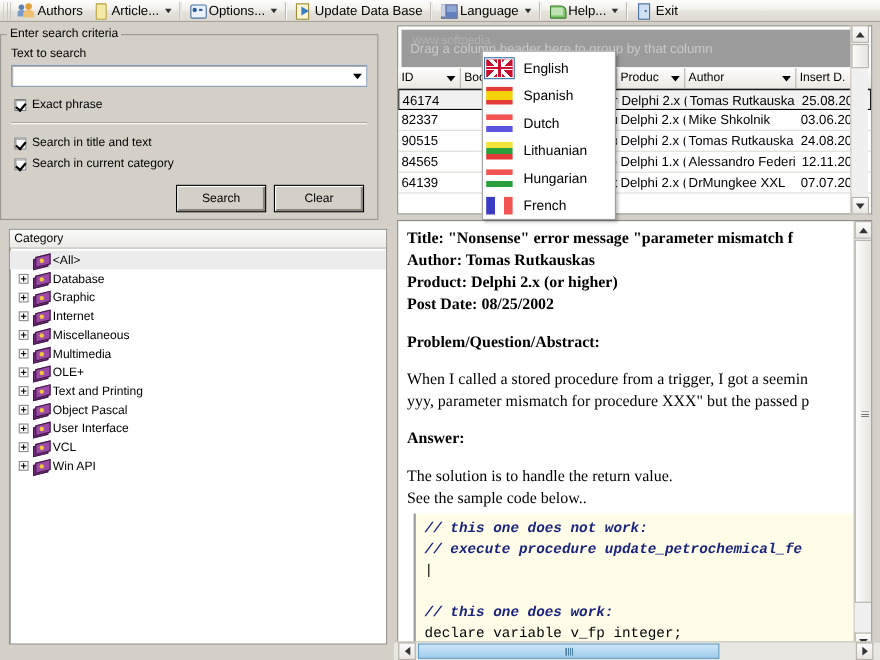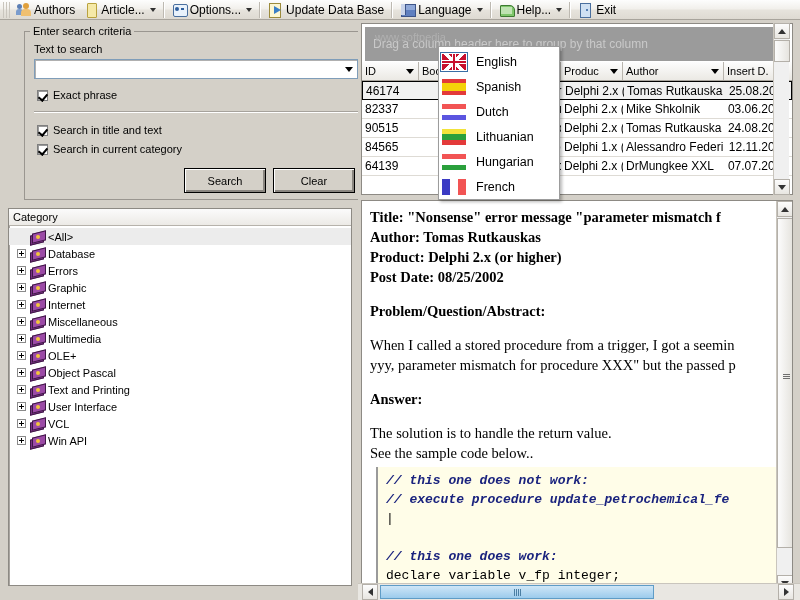--- a/index.html
+++ b/index.html
@@ -64,21 +64,21 @@
 
   
   .ic-exit .d{position:absolute;left:2px;top:1px;width:9px;height:13px;background:#cfe0f2;
      border:1px solid #4a6f9e;}
   .ic-exit .k{position:absolute;left:8px;top:7px;width:2px;height:2px;border-radius:50%;background:#2f5f9e;}
 
   
   #left{position:absolute;left:0;top:20px;width:358px;height:580px;background:#d4d0c8;}
   #leftline{position:absolute;left:0;top:20px;width:3px;height:580px;background:#c8dcf0;}
 
-  .groupbox{position:absolute;left:24px;top:5px;width:344px;height:175px;}
+  .groupbox{position:absolute;left:0;top:5px;width:344px;height:175px;}
   .gb-frame{position:absolute;left:0;top:6px;right:0;bottom:0;border:1px solid #9a9690;
      border-top-color:#9a9690;background:transparent;}
   .gb-title{position:absolute;left:6px;top:0;background:#d4d0c8;padding:0 3px;font-size:11px;}
 
   .fld-label{position:absolute;font-size:11px;}
   .combo{position:absolute;background:#fff;border:1px solid #7f9db9;
      box-shadow:inset 1px 1px 0 #b0b0b0;box-sizing:border-box;display:flex;align-items:center;}
   .combo .txt{flex:1;padding-left:3px;font-size:11px;color:#000;}
   .combo .arrow{width:16px;height:100%;display:flex;align-items:center;justify-content:center;}
   .combo .arrow i{width:0;height:0;border-left:4px solid transparent;border-right:4px solid transparent;
@@ -338,29 +338,20 @@
       <div class="tnode">
         <span class="plus"></span>
         <span class="bkicon">
             <i class="b1"></i>
             <i class="b2"></i>
             <i class="dot"></i>
           </span>
         <span>Database</span>
       </div>
 
-      <div class="tnode">
-        <span class="plus"></span>
-        <span class="bkicon">
-            <i class="b1"></i>
-            <i class="b2"></i>
-            <i class="dot"></i>
-          </span>
-        <span>Errors</span>
-      </div>
 
       <div class="tnode">
         <span class="plus"></span>
         <span class="bkicon">
             <i class="b1"></i>
             <i class="b2"></i>
             <i class="dot"></i>
           </span>
         <span>Graphic</span>
       </div>
@@ -405,31 +396,31 @@
         <span>OLE+</span>
       </div>
 
       <div class="tnode">
         <span class="plus"></span>
         <span class="bkicon">
             <i class="b1"></i>
             <i class="b2"></i>
             <i class="dot"></i>
           </span>
+        <span>Text and Printing</span>
+      </div>
+
+      <div class="tnode">
+        <span class="plus"></span>
+        <span class="bkicon">
+            <i class="b1"></i>
+            <i class="b2"></i>
+            <i class="dot"></i>
+          </span>
         <span>Object Pascal</span>
-      </div>
-
-      <div class="tnode">
-        <span class="plus"></span>
-        <span class="bkicon">
-            <i class="b1"></i>
-            <i class="b2"></i>
-            <i class="dot"></i>
-          </span>
-        <span>Text and Printing</span>
       </div>
 
       <div class="tnode">
         <span class="plus"></span>
         <span class="bkicon">
             <i class="b1"></i>
             <i class="b2"></i>
             <i class="dot"></i>
           </span>
         <span>User Interface</span>

